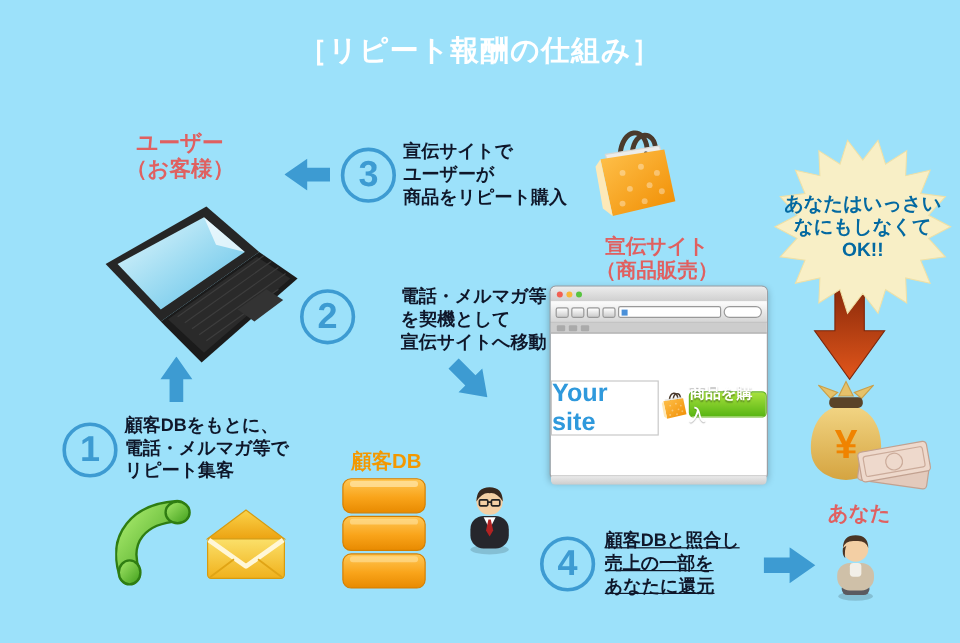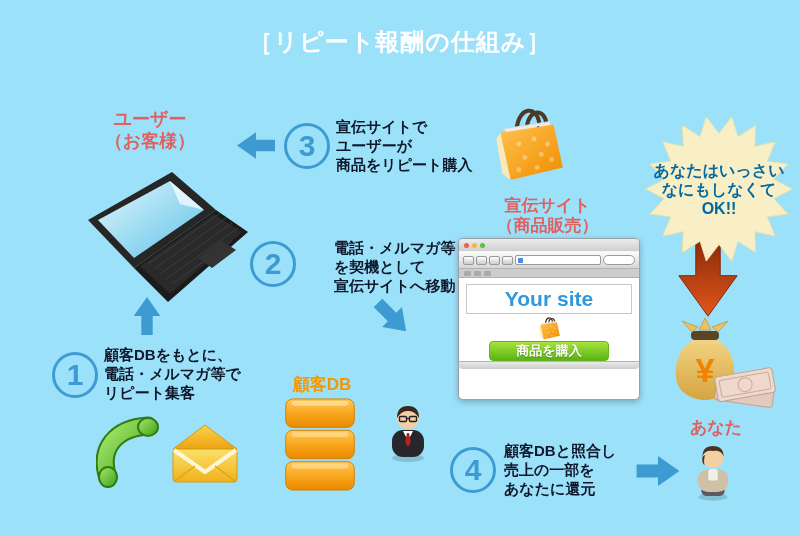--- a/index.html
+++ b/index.html
@@ -41,21 +41,21 @@
                border-bottom:1px solid #b3b3b3; display:flex; align-items:center; gap:2px; padding:0 4px; }
   .b-btn { width:11px; height:9px; background:linear-gradient(#ffffff,#cccccc);
            border:1px solid #999; border-radius:2px; }
   .b-addr { flex:1; height:10px; background:#fff; border:1px solid #999; border-radius:2px;
             display:flex; align-items:center; padding-left:2px; }
   .b-favicon { width:5px; height:5px; background:#4a90d9; }
   .b-search { width:32px; height:10px; background:#fff; border:1px solid #999; border-radius:5px; }
   .b-bookmarks { height:9px; background:#cdcdcd; border-bottom:1px solid #b0b0b0;
                  display:flex; gap:3px; align-items:center; padding:0 5px; }
   .b-bm { width:7px; height:5px; background:#aaa; border-radius:1px; }
-  .b-content { height:83px; display:flex; flex-direction:column; align-items:center; }
+  .b-content { height:118px; display:flex; flex-direction:row; align-items:center; }
   .site-box { width:166px; height:46px; margin-top:6px; border:1px solid #c8c8c8;
               display:flex; align-items:center; justify-content:center; }
   .site-title { color:#2F99DC; font-weight:bold; font-size:21px; }
   .buy-btn { width:120px; height:22px; background:linear-gradient(#a8e23e,#58B513);
              border:1px solid #65b41e; border-radius:4px; color:#fff; font-weight:bold; font-size:13px;
              display:flex; align-items:center; justify-content:center; text-shadow:0 1px 1px rgba(0,0,0,.3); }
   .b-status { height:8px; background:linear-gradient(#e9e9e9,#cccccc); border-top:1px solid #b5b5b5;
               border-radius:0 0 4px 4px; }
 </style>
 </head>
@@ -311,21 +311,21 @@
     <rect x="8" y="29" width="32" height="24" rx="11" fill="#cfc0a8"></rect>
     <rect x="19" y="29" width="10" height="12" rx="3" fill="#f2efe8"></rect>
     <circle cx="24" cy="17" r="11" fill="#f3cfa4"></circle>
     <path d="M13 16 Q13 5 24 5 Q35 5 35 16 Q33 9 24 10 Q15 9 13 16 Z" fill="#4a3424"></path>
     <path d="M13 16 Q12 22 15 25 Q14 18 16 14 Z" fill="#4a3424"></path>
   </svg>
 
   <div class="abs step-circle" style="left:450px;top:447px;">
     <span>4</span>
   </div>
-  <div class="abs step-text" style="left:504px;top:441px;">
+  <div class="abs step-text" style="left:504px;top:441px;text-decoration:underline;">
     <span>顧客DBと照合し</span><br>
     <span>売上の一部を</span><br>
     <span>あなたに還元</span>
   </div>
   <svg class="abs" style="left:636px;top:456px;" width="44" height="30" viewBox="0 0 40 28">
     <polygon points="0,8 20,8 20,0 40,14 20,28 20,20 0,20" fill="#3D9BD2"></polygon>
   </svg>
 
 </div>
 

